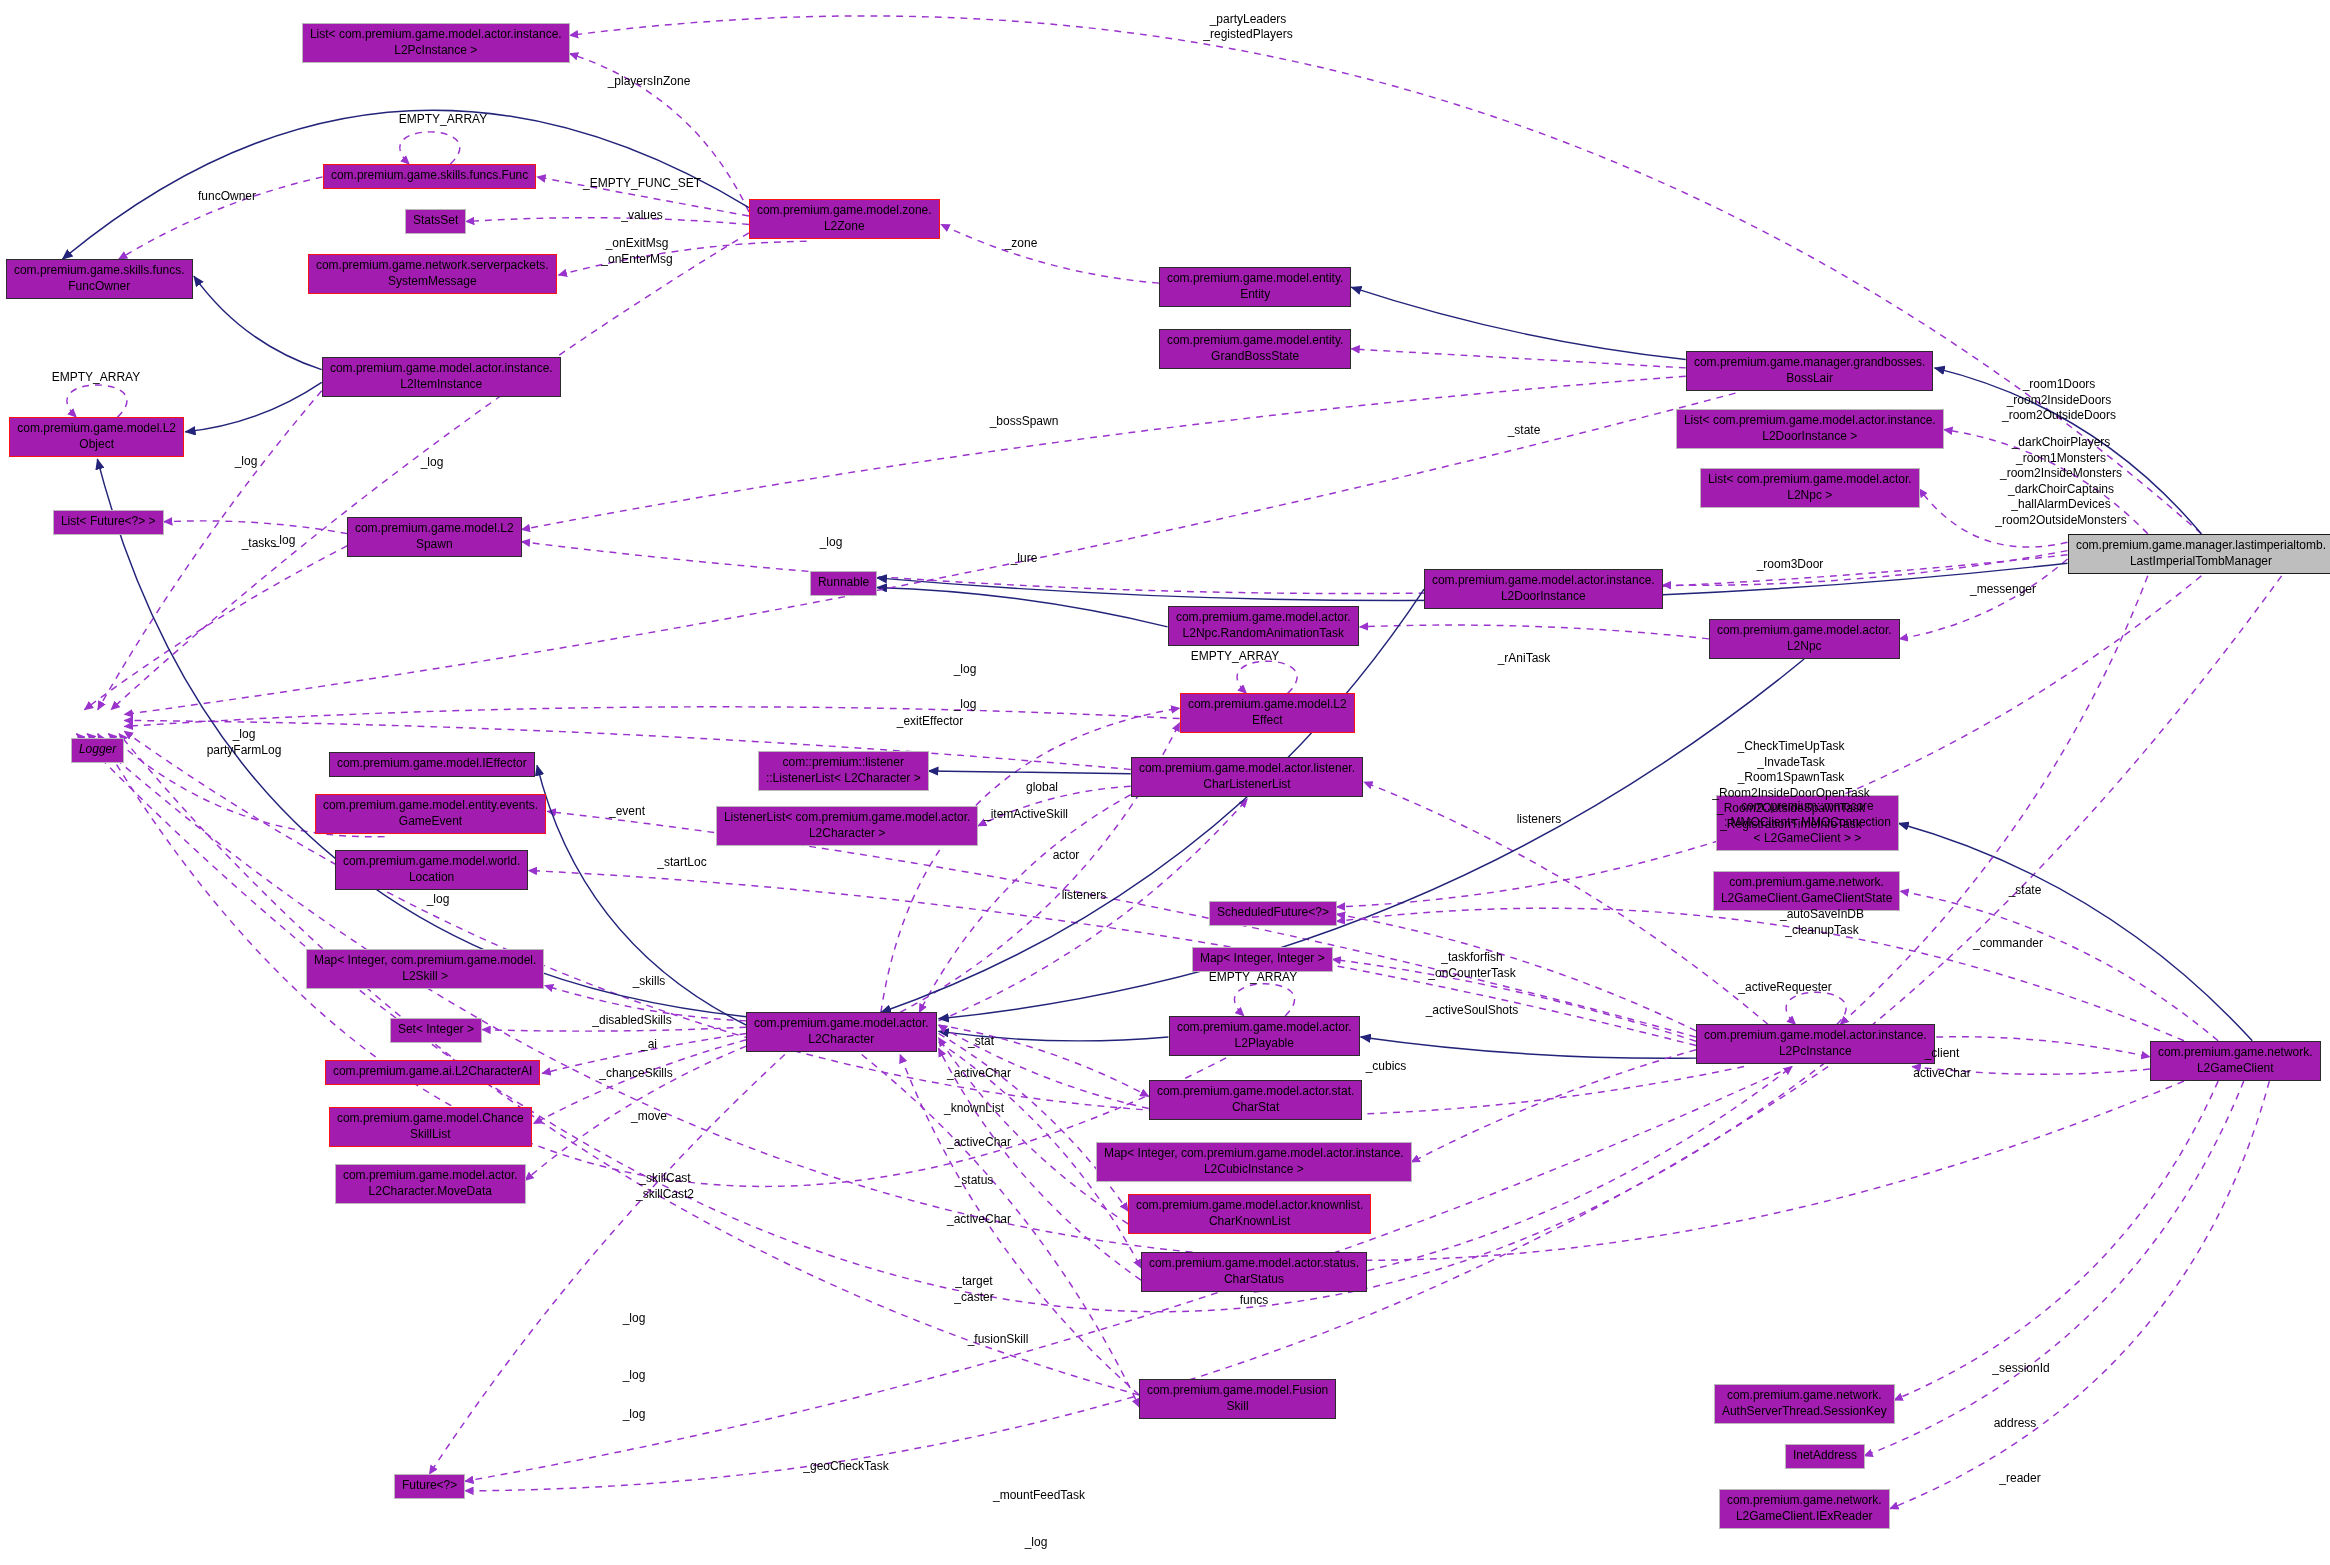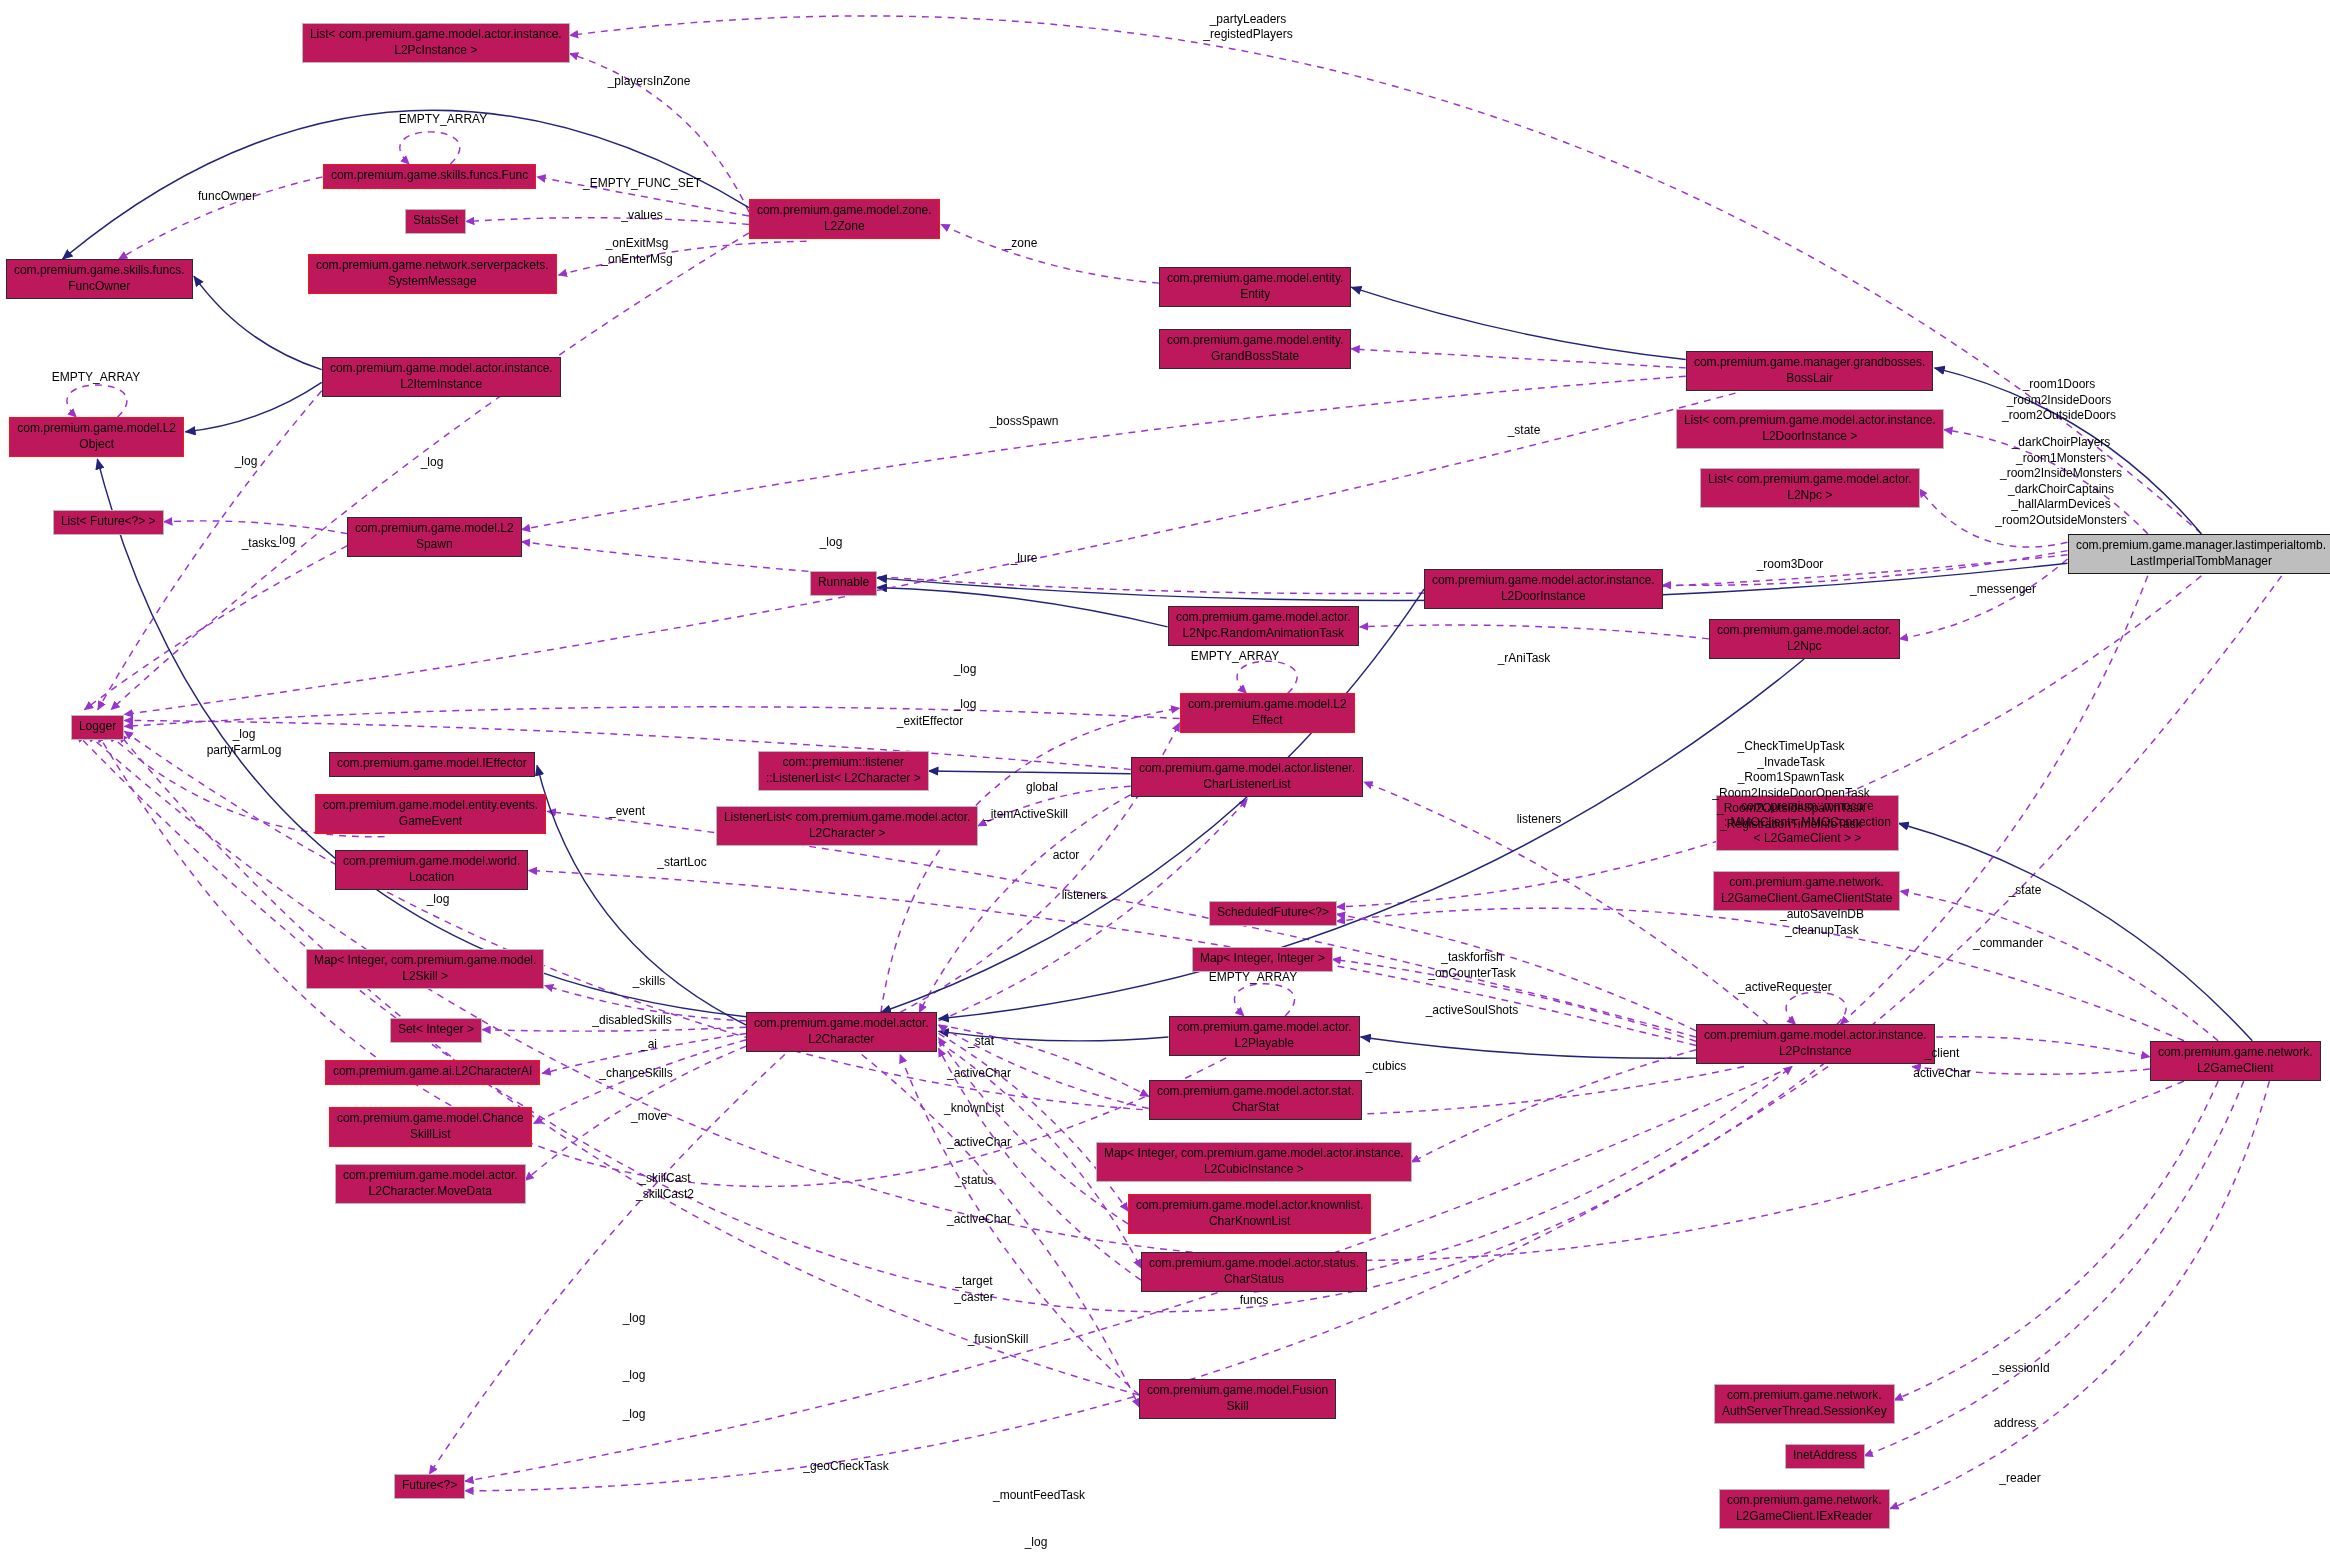--- a/index.html
+++ b/index.html
@@ -1,19 +1,19 @@
 <!DOCTYPE html>
 <html style="font-size:13.7px"><head>
 <meta charset="utf-8">
 <style>
   html,body{margin:0;padding:0;background:#fff;}
   #diagram{position:relative;width:2330px;height:1566px;background:#ffffff;
            font-family:"Liberation Sans",sans-serif;overflow:hidden;}
   #edge-layer{position:absolute;left:0;top:0;width:2330px;height:1566px;}
-  .node{position:absolute;background:#be185d;padding:3.4px 6.9px;font-size:12px;line-height:1.32;
+  .node{position:absolute;background:#a21caf;padding:3.4px 6.9px;font-size:12px;line-height:1.32;
         text-align:center;white-space:pre;color:#000;box-sizing:border-box;}
   .node.red{border:1.7px solid #fb1414;}
   .node.dark{border:0.9px solid #2b2b2b;}
   .node.darkbold{border:1.7px solid #2b2b2b;}
   .node.gray{border:0.9px solid #b9b9b9;}
   .node.main{border:1.7px solid #1a1a1a;background:#bebebe;}
   .edge-label{position:absolute;transform:translate(-50%,-50%);font-size:12px;line-height:1.3;
               text-align:center;white-space:pre;color:#000;pointer-events:none;}
 </style>
 </head>
@@ -128,21 +128,21 @@
 L2Zone</div>
       <div class="node darkbold" style="left: 6px; top: 259px;">com.premium.game.skills.funcs.
 FuncOwner</div>
       <div class="node darkbold" style="left: 322px; top: 357px;">com.premium.game.model.actor.instance.
 L2ItemInstance</div>
       <div class="node red" style="left: 9.4px; top: 417px;">com.premium.game.model.L2
 Object</div>
       <div class="node gray" style="left: 53px; top: 510px;">List&lt; Future&lt;?&gt; &gt;</div>
       <div class="node dark" style="left: 347px; top: 517px;">com.premium.game.model.L2
 Spawn</div>
-      <div class="node gray" style="left: 71px; top: 715px;">Logger</div>
+      <div class="node gray" style="left: 71px; top: 738px; font-style: italic;">Logger</div>
       <div class="node dark" style="left: 1159px; top: 267px;">com.premium.game.model.entity.
 Entity</div>
       <div class="node dark" style="left: 1159px; top: 329px;">com.premium.game.model.entity.
 GrandBossState</div>
       <div class="node darkbold" style="left: 1686px; top: 351px;">com.premium.game.manager.grandbosses.
 BossLair</div>
       <div class="node gray" style="left: 1676px; top: 409px;">List&lt; com.premium.game.model.actor.instance.
 L2DoorInstance &gt;</div>
       <div class="node gray" style="left: 1700px; top: 468px;">List&lt; com.premium.game.model.actor.
 L2Npc &gt;</div>

